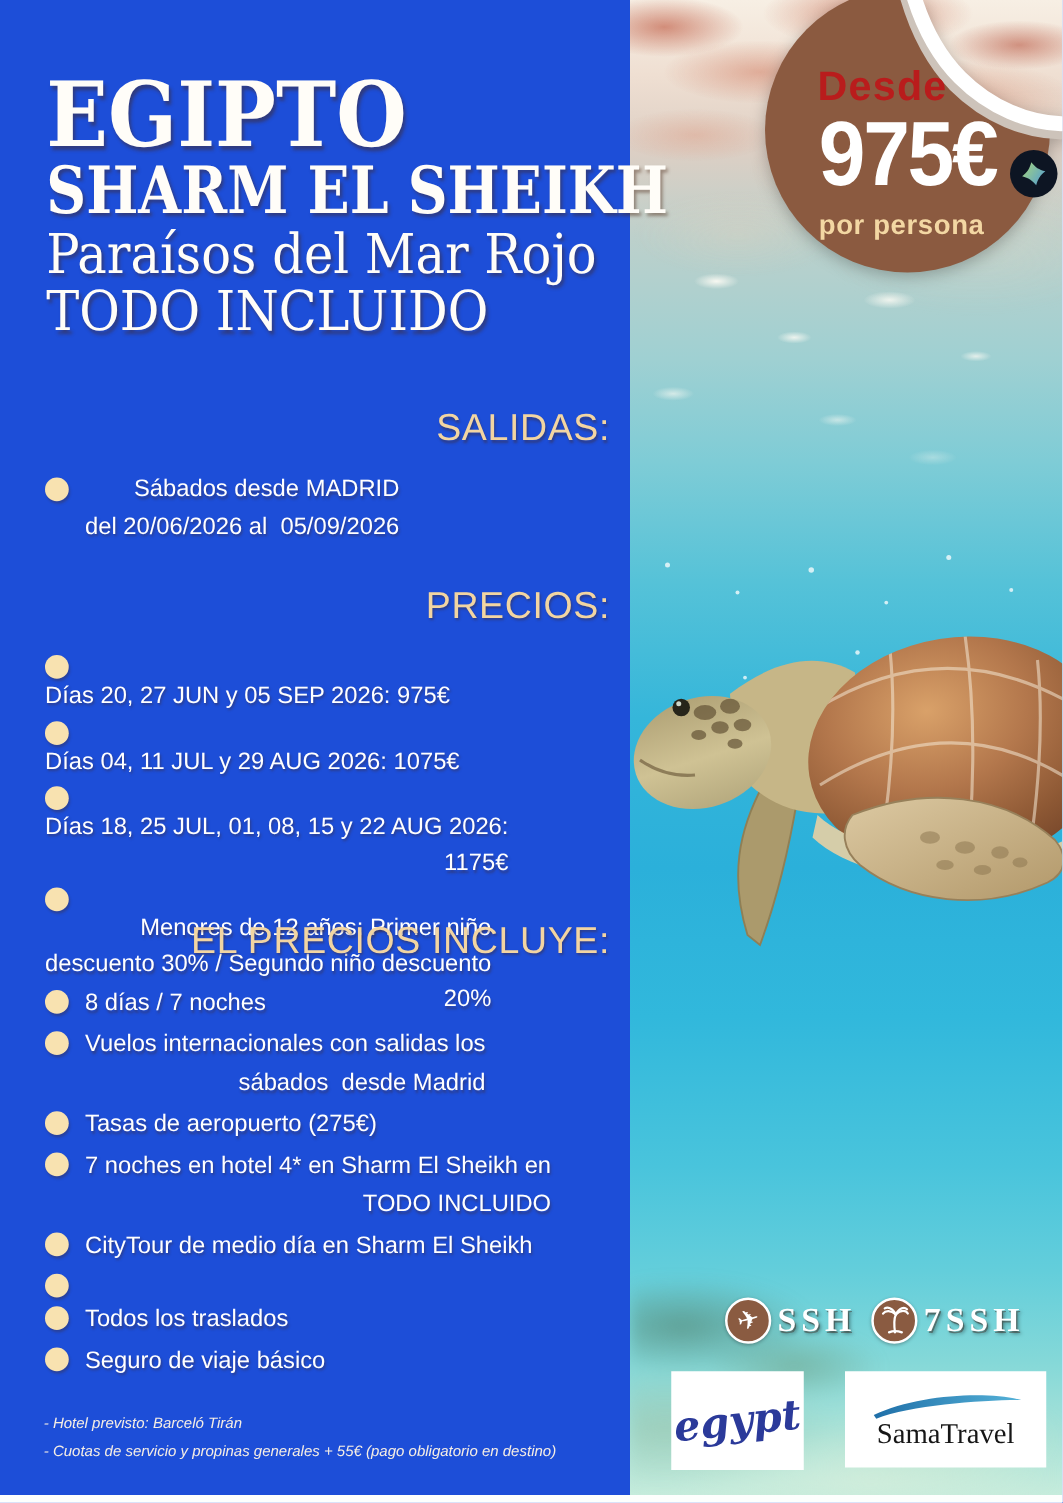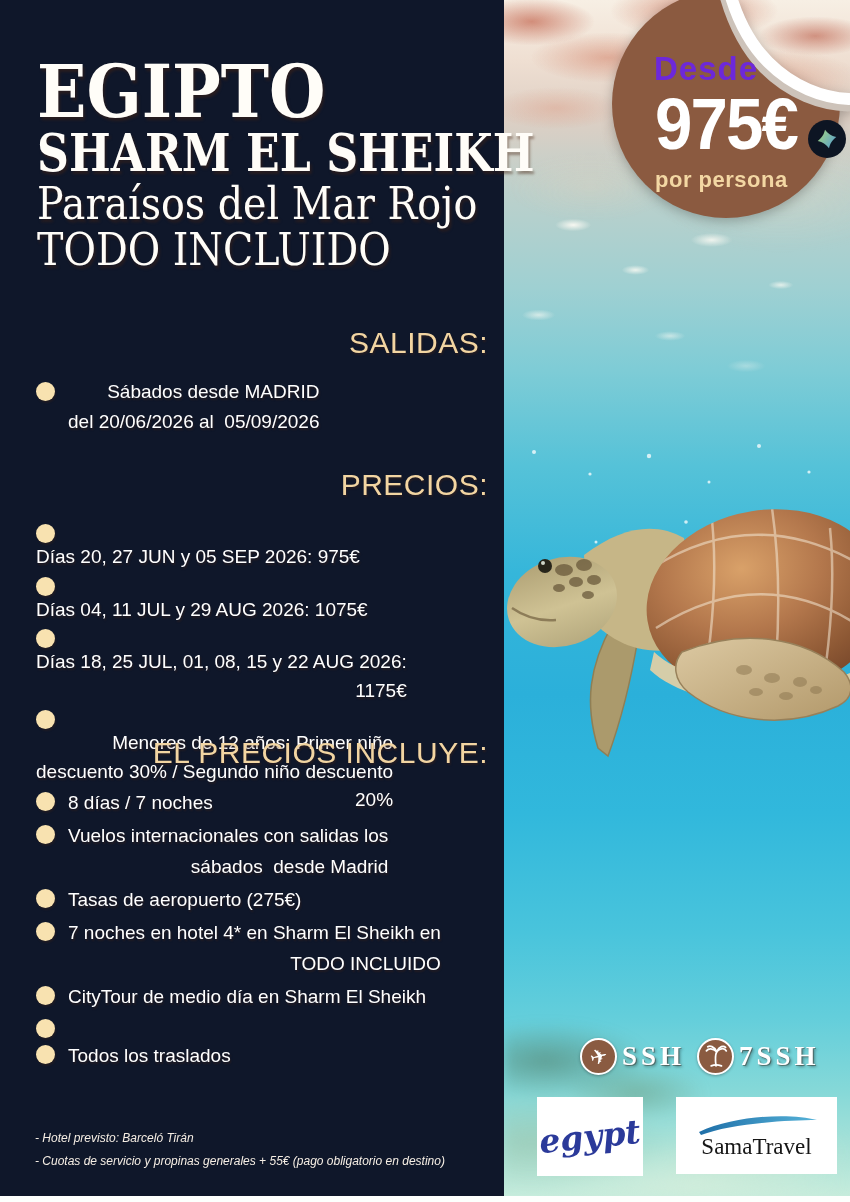--- a/index.html
+++ b/index.html
@@ -1,20 +1,20 @@
 <!DOCTYPE html>
 <html><head>
 <meta charset="utf-8">
 <style>
   html,body{margin:0;padding:0;background:#fff;}
   .poster{position:relative;width:850px;height:1202px;background:#fff;overflow:hidden;
           font-family:"Liberation Sans",sans-serif;}
 
   
-  .left-panel{position:absolute;left:0;top:0;width:504px;height:1196px;background:#0f172a;}
+  .left-panel{position:absolute;left:0;top:0;width:504px;height:1196px;background:#1d4ed8;}
   .title-block{position:absolute;left:0;top:0;width:504px;}
   .t-line{position:absolute;left:37px;margin:0;color:#fffdf8;font-family:"DejaVu Serif",serif;
           line-height:1;white-space:nowrap;transform-origin:left top;
           text-shadow:2px 3px 3px rgba(70,35,18,.45);}
   .t1{top:56px;font-size:72px;font-weight:700;transform:scaleX(.90);}
   .t2{top:127px;font-size:52px;font-weight:700;transform:scaleX(.85);}
   .t3{top:182px;font-size:44px;font-weight:400;transform:scaleX(.90);}
   .t4{top:228px;font-size:44px;font-weight:400;transform:scaleX(.90);}
 
   .section{position:absolute;left:36px;width:452px;text-align:right;}
@@ -72,21 +72,21 @@
       radial-gradient(ellipse 100px 40px at 38% 58%,rgba(105,150,120,.5),transparent 70%),
       radial-gradient(ellipse 200px 70px at 8% 78%,rgba(150,185,155,.45),transparent 70%),
       radial-gradient(ellipse 160px 55px at 70% 82%,rgba(205,230,205,.4),transparent 70%),
       radial-gradient(ellipse 220px 60px at 55% 95%,rgba(225,240,220,.5),transparent 70%);}
   .turtle-svg{position:absolute;left:0;top:430px;width:346px;height:560px;}
 
   
   .price-badge{position:absolute;left:608px;top:0;width:245px;height:240px;}
   .price-badge svg{position:absolute;left:0;top:0;}
   .badge-desde{position:absolute;left:46px;top:50px;font-size:33px;font-weight:700;
-               color:#6d28d9;letter-spacing:1px;}
+               color:#b91c1c;letter-spacing:1px;}
   .badge-price{position:absolute;left:47px;top:82px;font-size:73px;font-weight:700;
                color:#ffffff;letter-spacing:-2px;transform:scaleX(.92);transform-origin:left top;}
   .badge-per{position:absolute;left:47px;top:167px;font-size:22px;font-weight:700;
              color:#f3d7a3;letter-spacing:.5px;}
   .sticker-icon{position:absolute;left:808px;top:120px;width:38px;height:38px;border-radius:50%;
                 background:#0d1523;display:flex;align-items:center;justify-content:center;}
 
   
   .photo-badges{position:absolute;left:580px;top:1038px;display:flex;align-items:center;}
   .round-badge{width:37px;height:37px;border-radius:50%;background:#8a5b41;border:2.5px solid #fff;
@@ -261,20 +261,24 @@
             <span class="dot"></span>
             <span class="li-text">CityTour de medio día en Sharm El Sheikh</span>
           </li>
         <li>
             <span class="dot"></span>
           </li>
         <li>
             <span class="dot"></span>
             <span class="li-text">Todos los traslados</span>
           </li>
+        <li>
+            <span class="dot"></span>
+            <span class="li-text">Seguro de viaje básico</span>
+          </li>
       </ul>
     </div>
 
     <div class="footnotes">
       <p>- Hotel previsto: Barceló Tirán</p>
       <p>- Cuotas de servicio y propinas generales + 55€  (pago obligatorio en destino)</p>
     </div>
   </div>
 
   <div class="price-badge">

